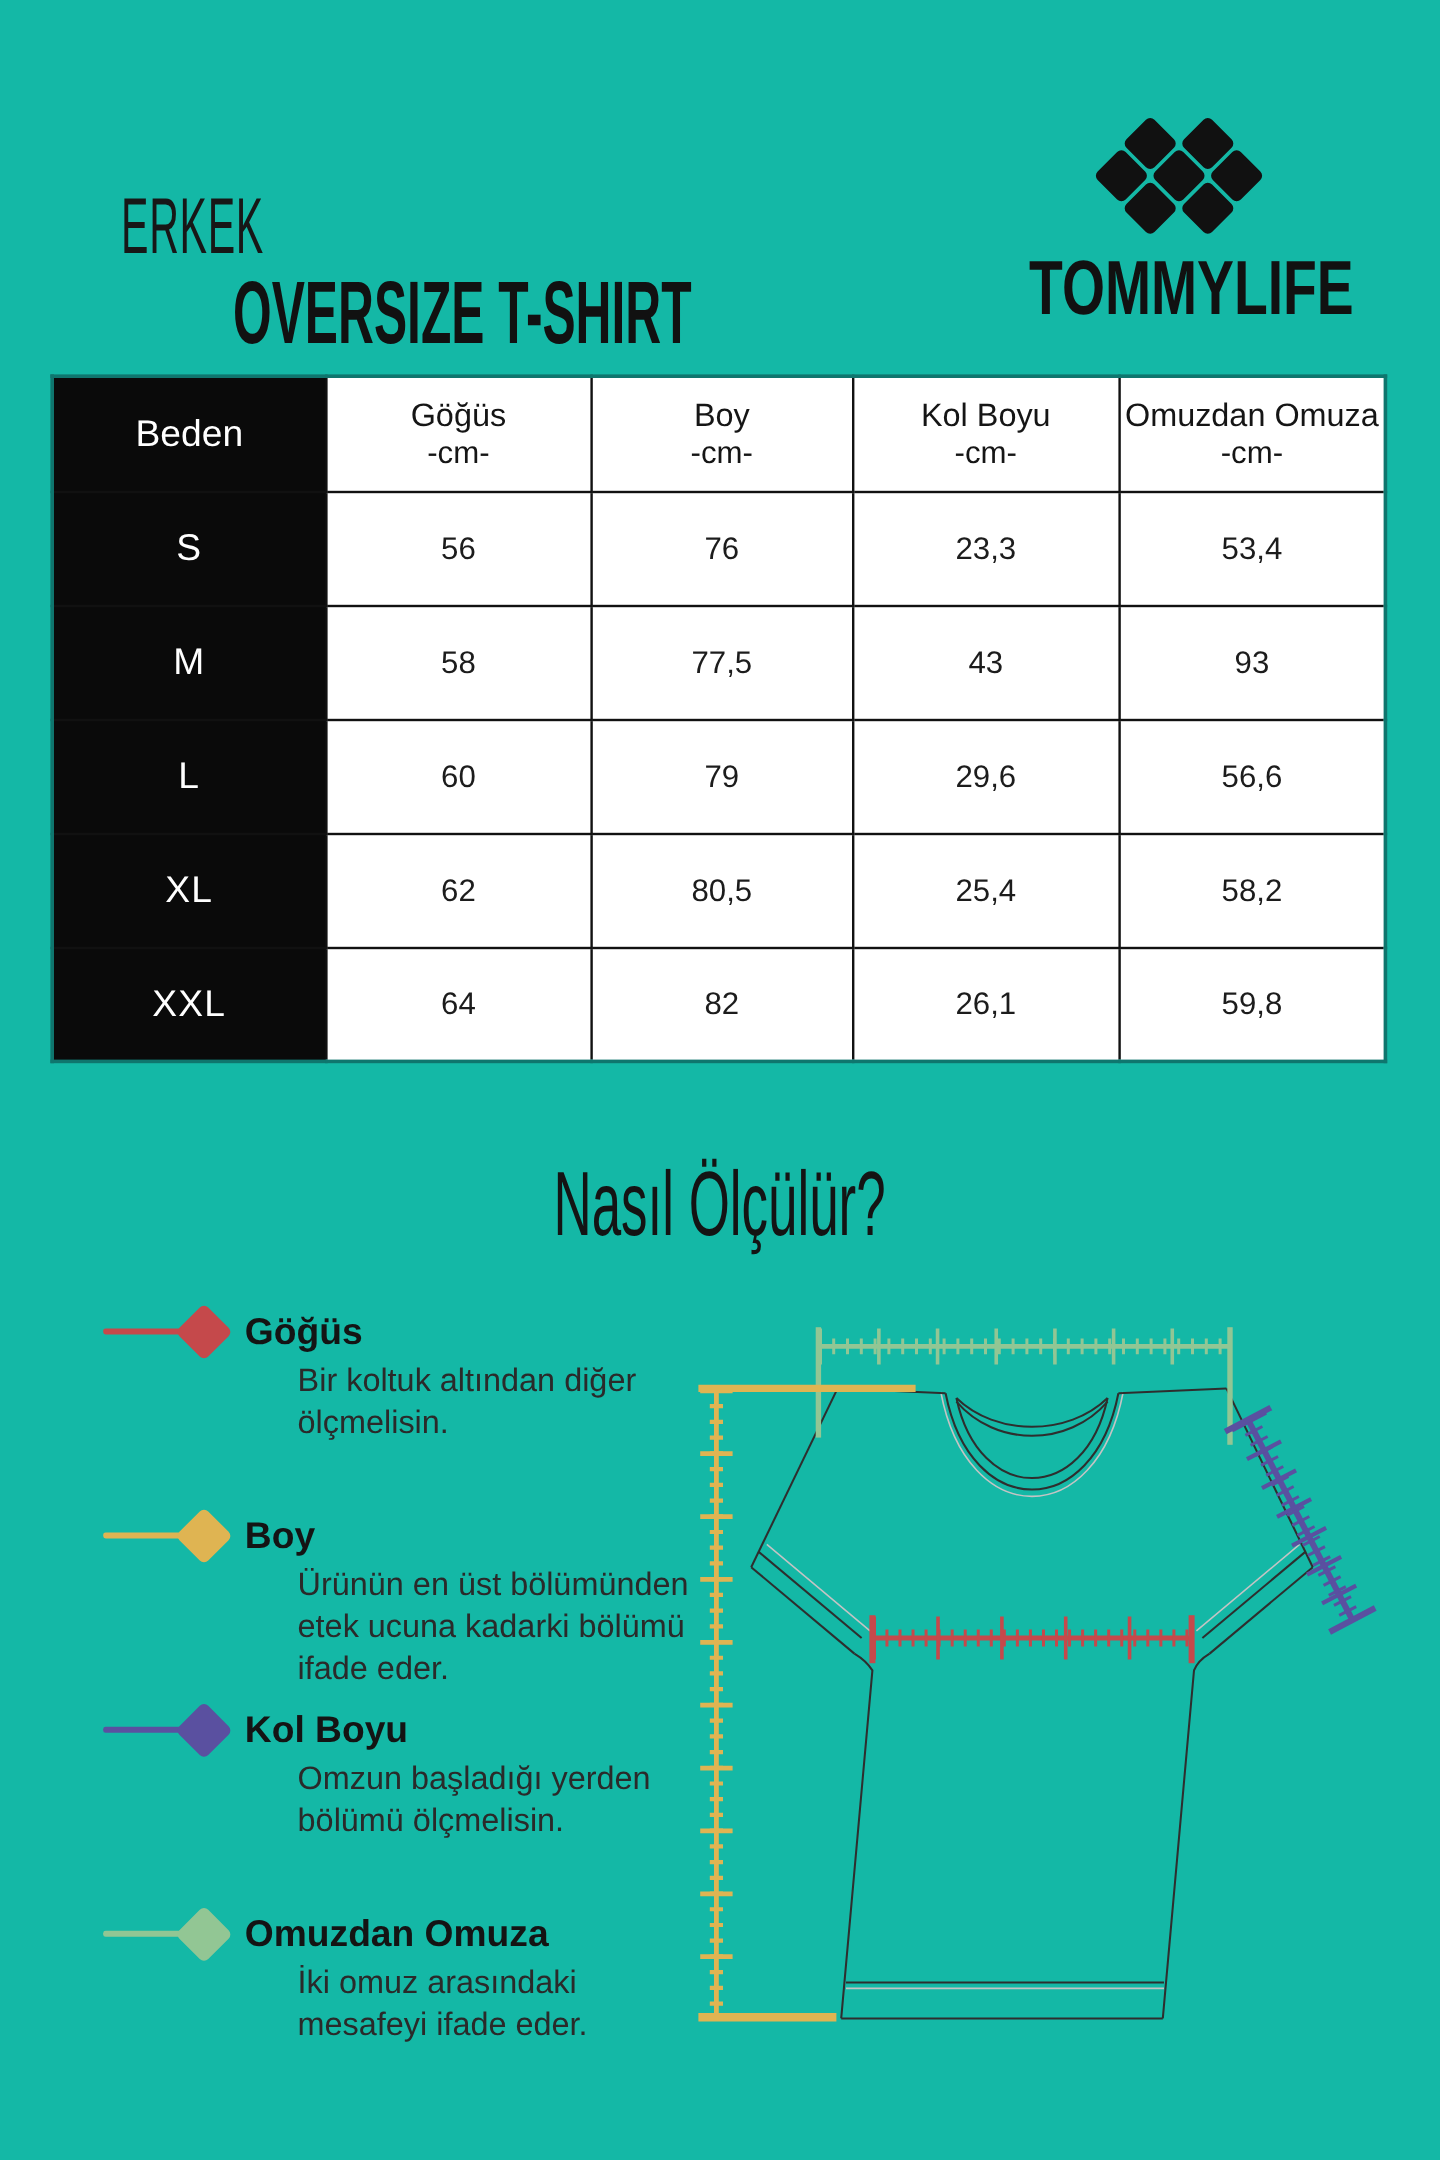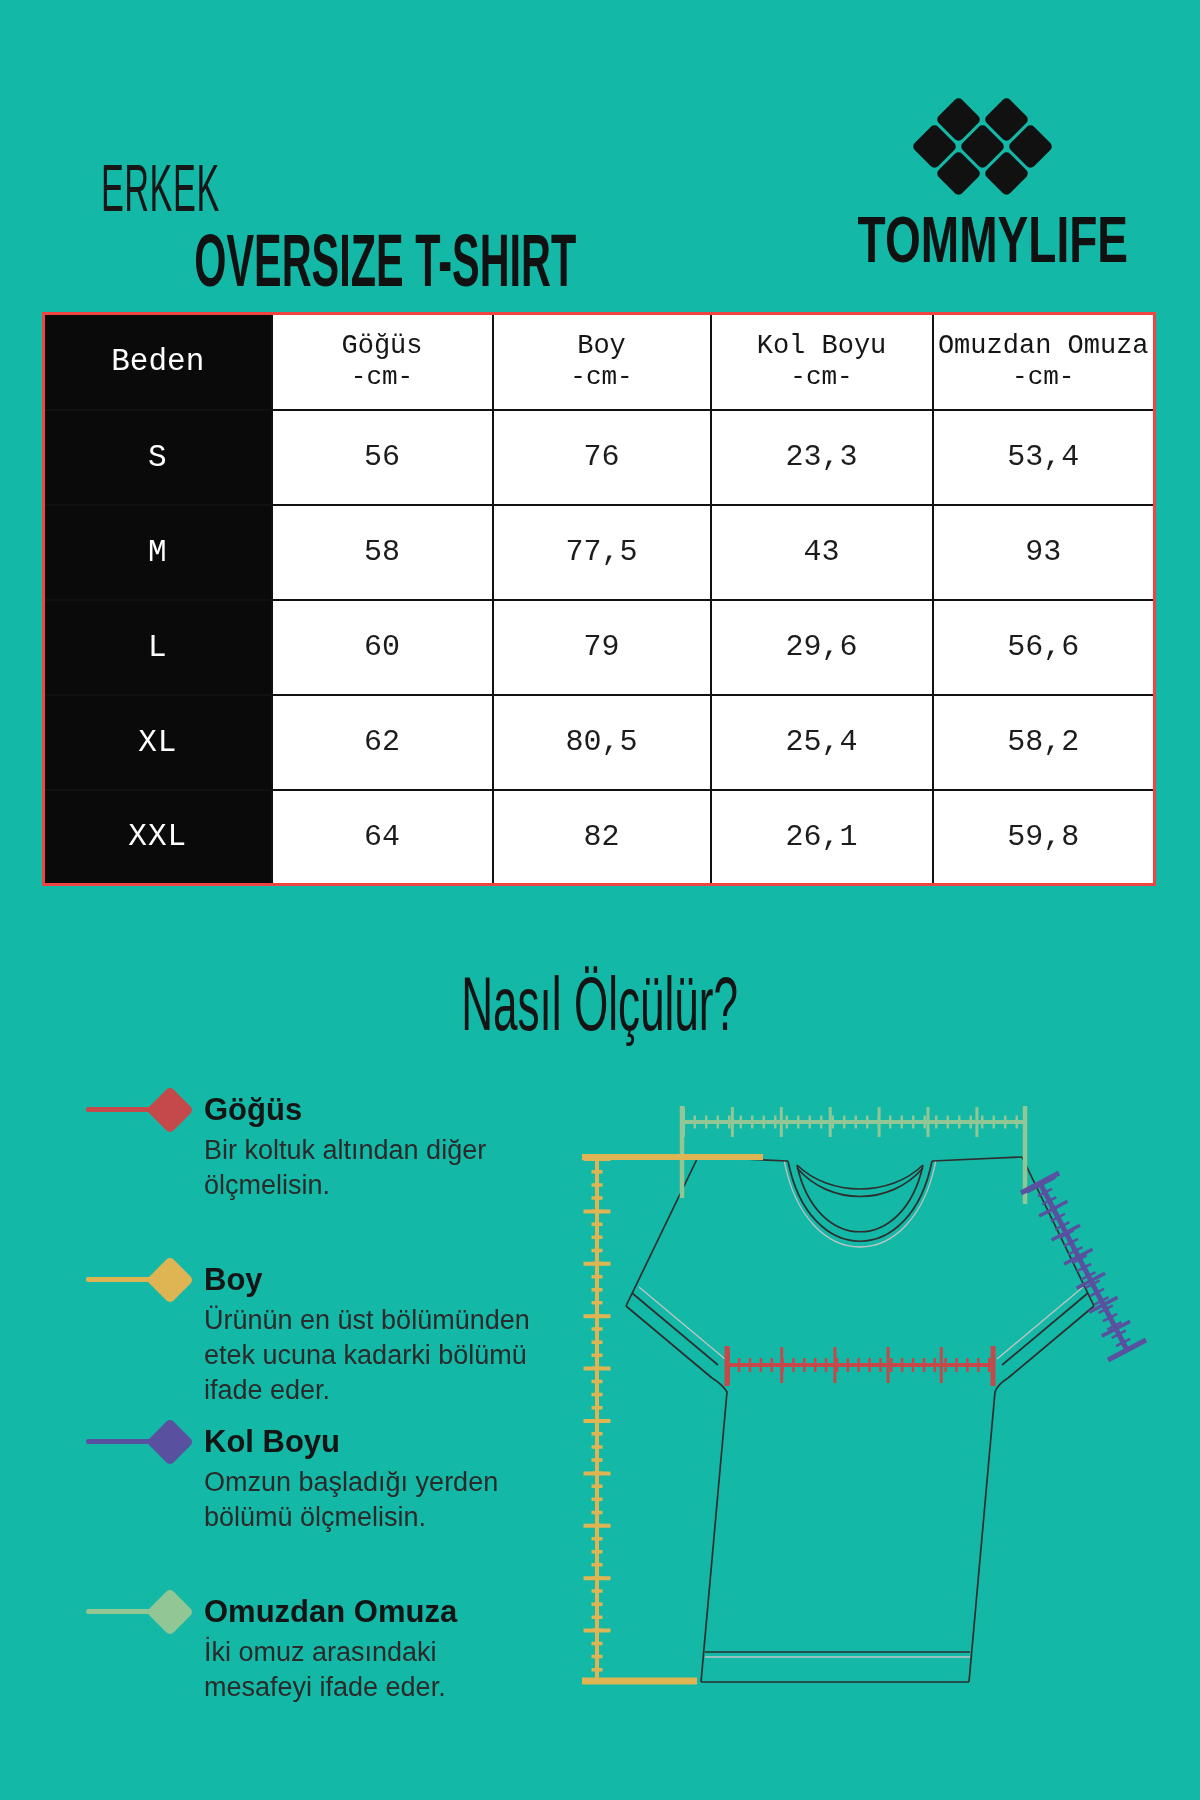--- a/index.html
+++ b/index.html
@@ -18,44 +18,44 @@
        transform:rotate(45deg);}
   .brandname{position:absolute;left:0;top:118px;width:360px;text-align:center;}
   .brandname span{display:inline-block;transform:scaleX(0.72);transform-origin:50% 0;
        font-size:64px;font-weight:700;white-space:nowrap;color:#111;}
 
   
   table.size-table{position:absolute;left:42px;top:312px;width:1111px;height:571px;
        border-collapse:collapse;table-layout:fixed;}
   table.size-table th,table.size-table td{border:2.5px solid #111;text-align:center;
        vertical-align:middle;padding:0;}
-  table.size-table{border:3px solid #ef4444;font-family:Liberation Mono, monospace;}
+  table.size-table{border:3px solid #0f766e;}
   .hdr-row{height:96px;}
   .data-row{height:95px;}
   th.dark,td.dark{background:#0a0a0a;color:#ffffff;border-color:#0a0a0a;font-weight:400;}
   th.dark{font-size:31px;}
   td.dark{font-size:31px;letter-spacing:1px;}
   th.colhead{font-size:27px;font-weight:400;line-height:31px;color:#151515;background:#fff;}
   th.colhead .unit{display:block;font-size:26px;}
-  td.val{font-size:30px;color:#1c1c1c;background:#fff;}
+  td.val{font-size:26px;color:#1c1c1c;background:#fff;}
 
   
   .measure-title{position:absolute;left:0;top:960px;width:1200px;text-align:center;}
   .measure-title span{display:inline-block;transform:scaleX(0.58);transform-origin:50% 0;
        font-size:76px;font-weight:500;white-space:nowrap;color:#141414;}
 
   .legend-item{position:absolute;left:86px;width:480px;}
   .lrow{display:flex;align-items:flex-start;}
   .marker{position:relative;width:106px;height:46px;flex:0 0 106px;}
   .mline{position:absolute;left:0;top:20px;width:76px;height:5px;border-radius:2px;}
   .mdiamond{position:absolute;left:67px;top:6px;width:34px;height:34px;border-radius:5px;
        transform:rotate(45deg);}
   .ltext{margin-left:12px;}
   .ltitle{font-size:31px;font-weight:700;line-height:46px;color:#141414;}
-  .ldesc{font-size:27px;line-height:35px;color:#2a2a2a;}
+  .ldesc{font-size:27px;line-height:35px;color:#2a2a2a;margin-left:44px;}
   .ldesc div{white-space:nowrap;}
 
   .diagram{position:absolute;left:500px;top:1040px;width:660px;height:700px;}
 </style>
 </head>
 <body>
 
 <div id="page">
 
   <div class="gender"><span class="cond">ERKEK</span></div>

